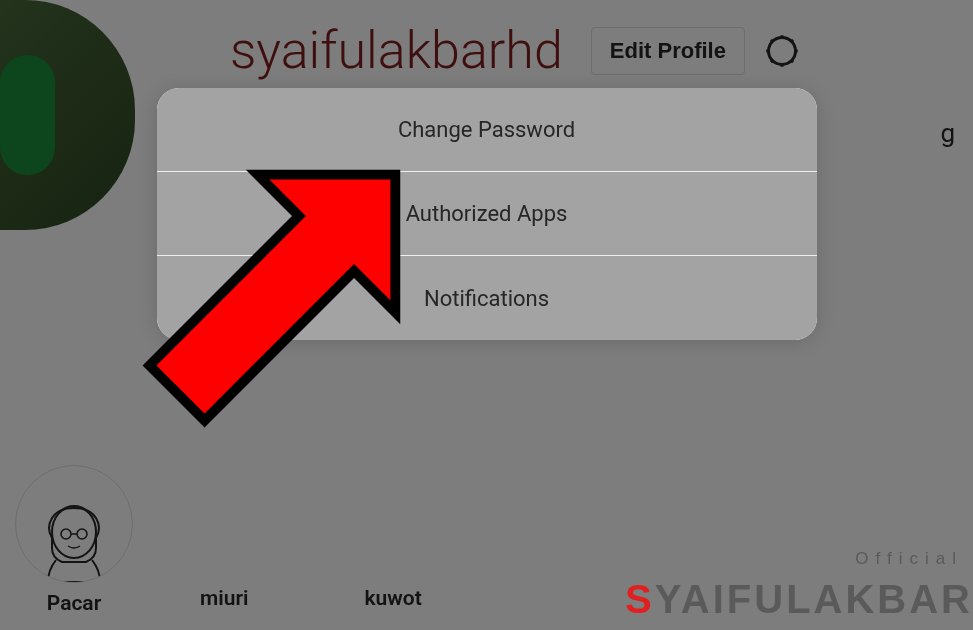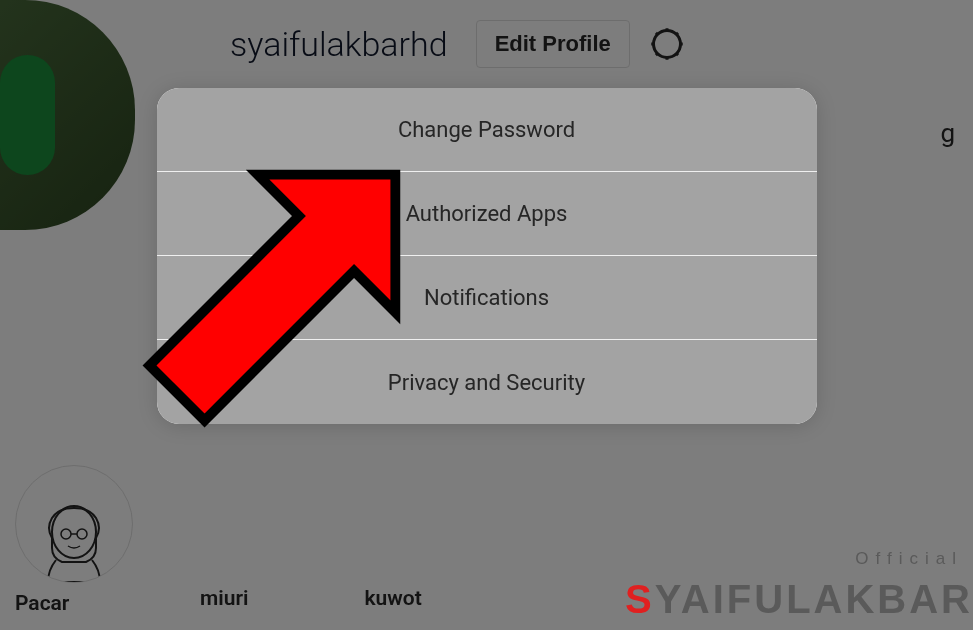--- a/index.html
+++ b/index.html
@@ -26,23 +26,23 @@
     .profile-header {
       position: absolute;
       top: 20px;
       left: 0;
       width: 100%;
       display: flex;
       align-items: center;
       padding-left: 230px;
     }
     .username {
-      font-size: 34px;
+      font-size: 52px;
       font-weight: 300;
-      color: #0f172a;
+      color: #7f1d1d;
     }
     .edit-profile-btn {
       margin-left: 28px;
       padding: 10px 18px;
       border: 1px solid #dbdbdb;
       border-radius: 4px;
       background: transparent;
       font-size: 22px;
       font-weight: 600;
       color: #262626;
@@ -81,21 +81,21 @@
     .highlights {
       position: absolute;
       bottom: 15px;
       left: 15px;
       display: flex;
       gap: 80px;
     }
     .highlight {
       display: flex;
       flex-direction: column;
-      align-items: flex-start;
+      align-items: center;
       gap: 8px;
     }
     .highlight-circle {
       width: 118px;
       height: 118px;
       border-radius: 50%;
       border: 1px solid #dbdbdb;
       background: #fafafa;
       position: relative;
       overflow: hidden;
@@ -237,21 +237,20 @@
     <span>kuwot</span>
   </div>
 </div>
 
 <div class="overlay"></div>
 
 <div class="modal">
   <div class="modal-item">Change Password</div>
   <div class="modal-item">Authorized Apps</div>
   <div class="modal-item">Notifications</div>
-  <div class="modal-item">Privacy and Security</div>
 </div>
 
 <svg class="red-arrow" viewBox="0 0 300 300">
   <path d="M 280 20 L 140 20 L 182 62 L 30 214 L 86 270 L 238 118 L 280 160 Z" fill="#ff0000" stroke="#000000" stroke-width="10" stroke-linejoin="miter"></path>
 </svg>
 
 <div class="watermark">
   <span class="official">Official</span>
   <span class="red-s">S</span><span>YAIFULAKBAR</span>
 </div>

